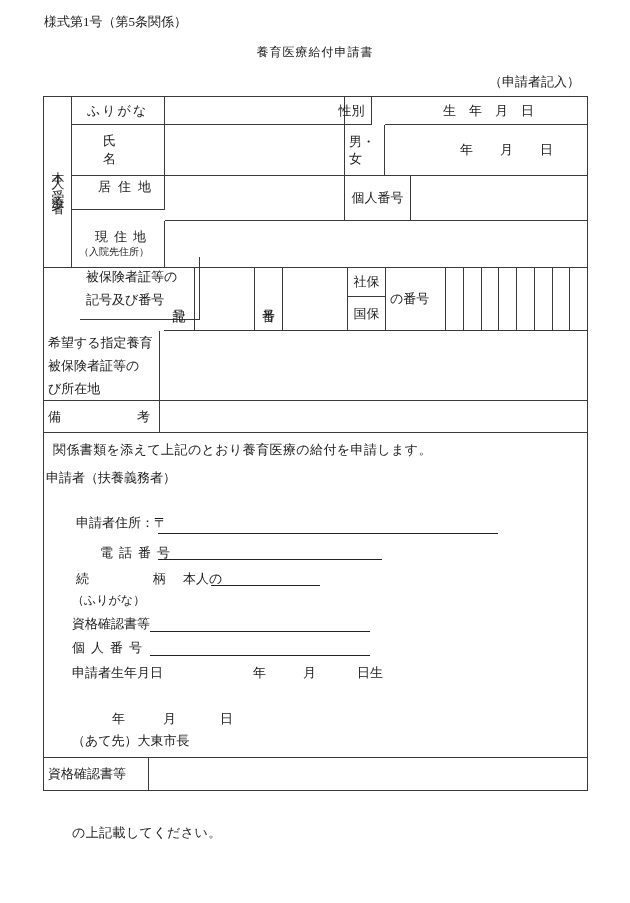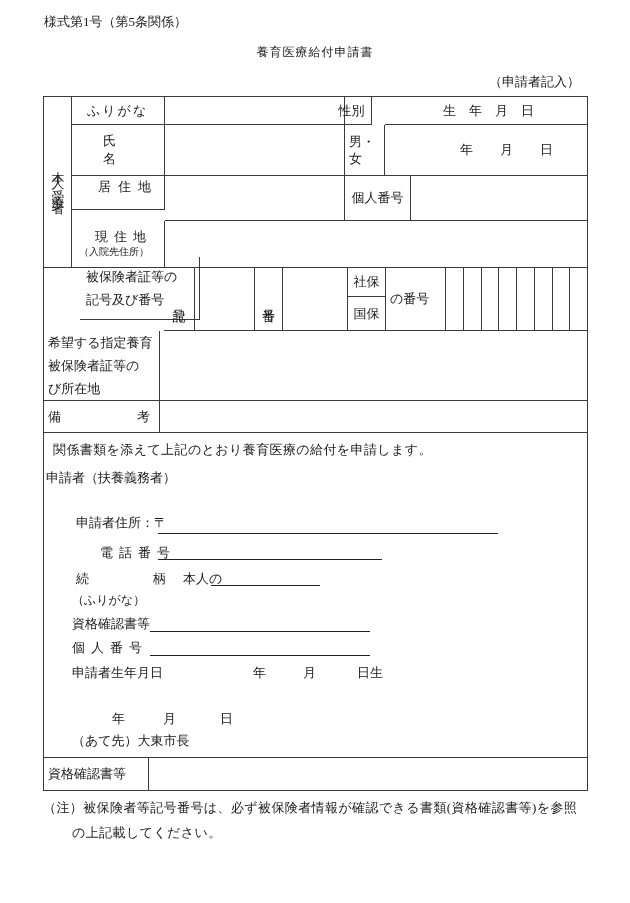--- a/index.html
+++ b/index.html
@@ -136,16 +136,15 @@
       <div class="abs" style="left:68px;top:277px;">年</div>
       <div class="abs" style="left:119px;top:277px;">月</div>
       <div class="abs" style="left:176px;top:277px;">日</div>
       <div class="abs" style="left:28px;top:299px;">（あて先）大東市長</div>
     </div>
 
     <div class="c br vcen" style="left:0;top:661px;width:105px;height:32px;padding-left:4px;">資格確認書等</div>
     <div class="c" style="left:105px;top:661px;width:438px;height:32px;"></div>
   </div>
 
-  <div class="abs note-line" style="left:43px;top:799px;">（注）被保険者等記号番号は、必ず被保険者情報が確認できる書類(資格確認書等)を参照</div>
   <div class="abs note-line" style="left:72px;top:824px;">の上記載してください。</div>
 
 </div>
 
 </body></html>

